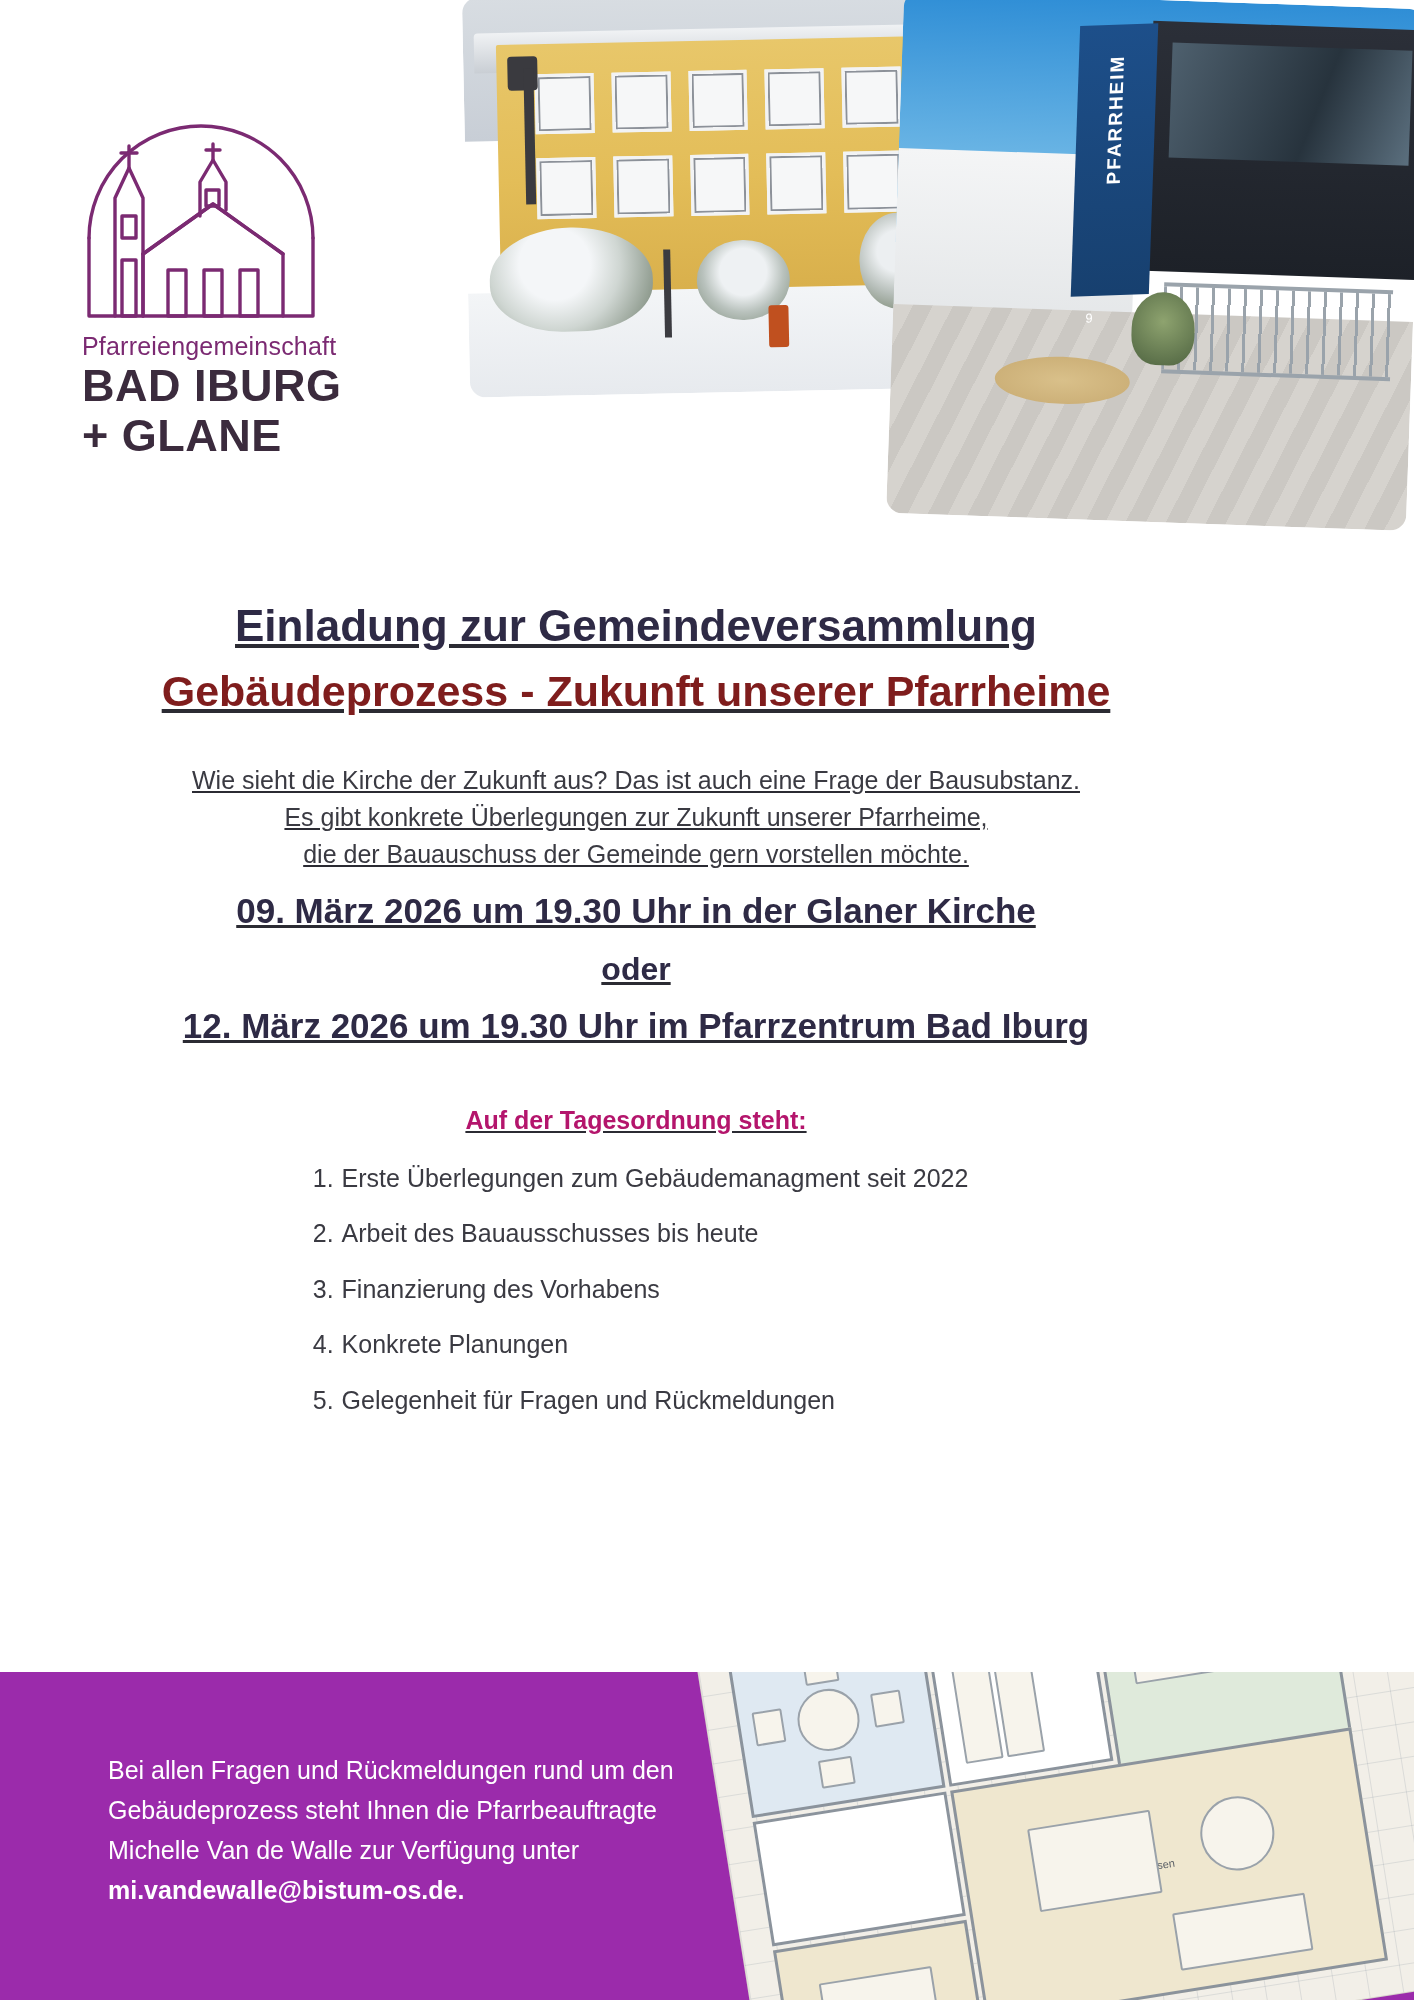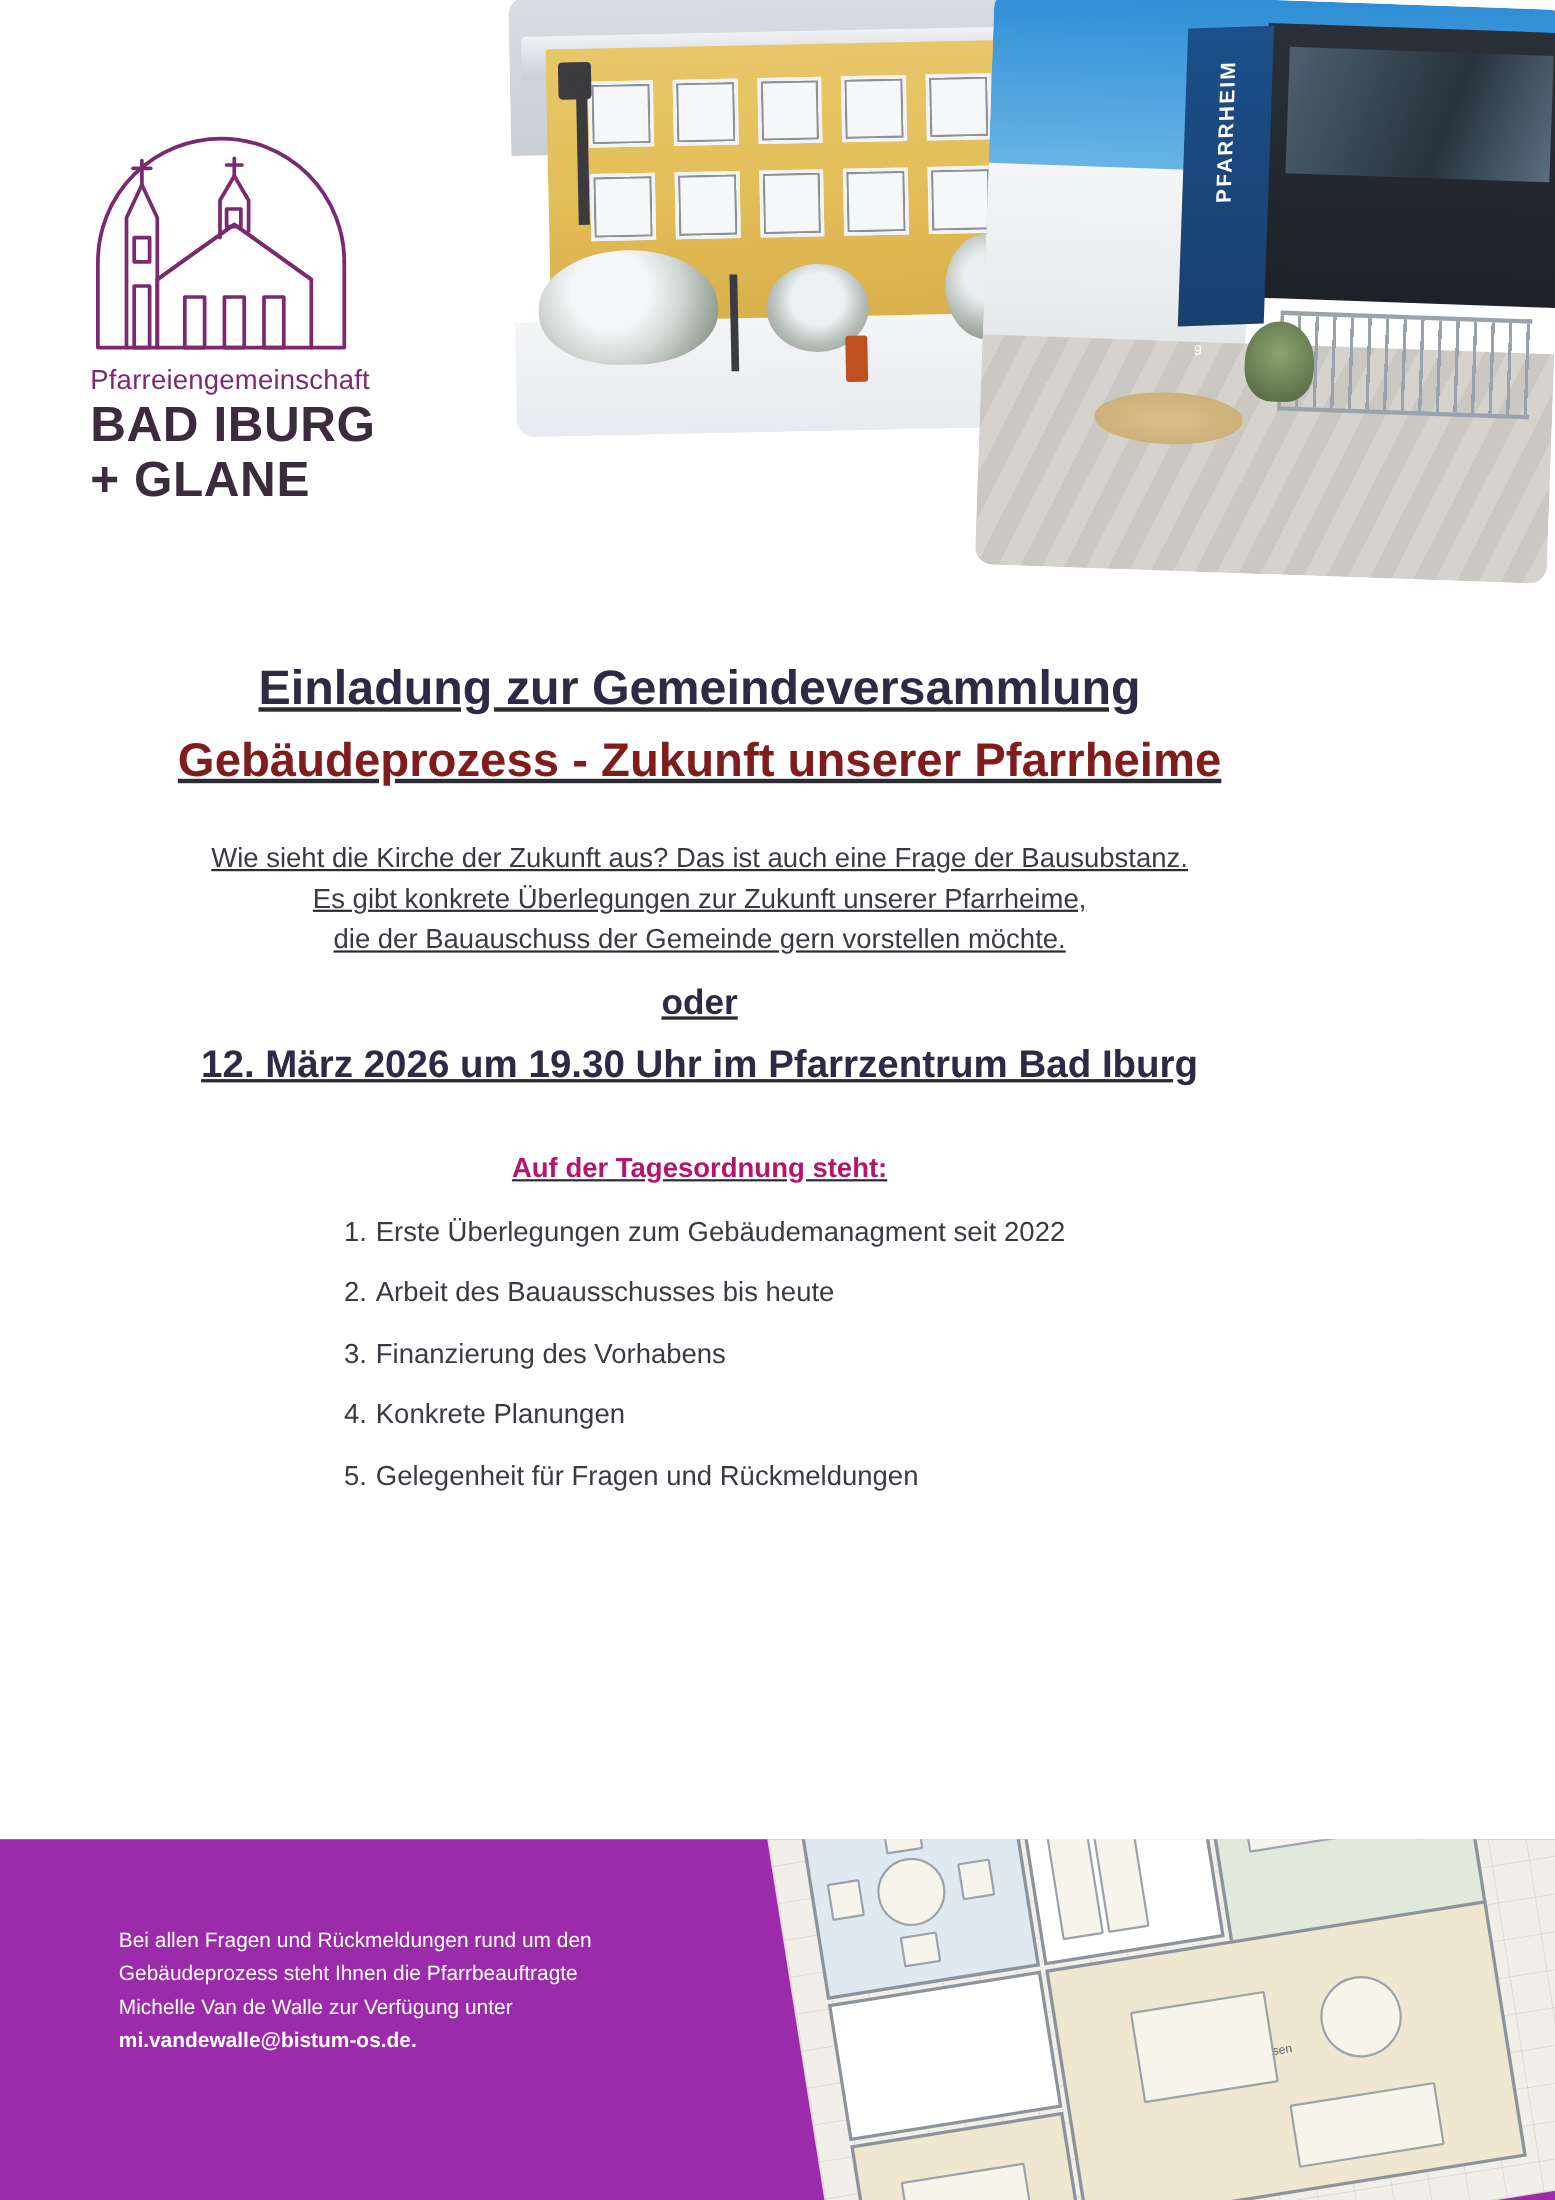--- a/index.html
+++ b/index.html
@@ -268,21 +268,21 @@
     height: 328px;
     background: #9b2bab;
     overflow: hidden;
   }
   .footer-text {
     position: absolute;
     left: 108px;
     top: 78px;
     width: 640px;
     color: #ffffff;
-    font-size: 19px;
+    font-size: 25px;
     line-height: 1.6;
   }
   .footer-text .mail {
     font-weight: 700;
   }
   .floorplan {
     position: absolute;
     right: -30px;
     bottom: -40px;
     width: 720px;
@@ -399,20 +399,21 @@
   </div>
 
   <div class="content">
     <h1 class="title">Einladung zur Gemeindeversammlung</h1>
     <h2 class="subtitle">Gebäudeprozess - Zukunft unserer Pfarrheime</h2>
 
     <p class="intro">Wie sieht die Kirche der Zukunft aus? Das ist auch eine Frage der Bausubstanz.</p>
     <p class="intro">Es gibt konkrete Überlegungen zur Zukunft unserer Pfarrheime,</p>
     <p class="intro">die der Bauauschuss der Gemeinde gern vorstellen möchte.</p>
 
+    <div class="date-line">09. März 2026 um 19.30 Uhr in der Glaner Kirche</div>
     <div class="oder">oder</div>
     <div class="date-line">12. März  2026 um 19.30 Uhr im Pfarrzentrum Bad Iburg</div>
 
     <div class="agenda-label">Auf der Tagesordnung steht:</div>
 
     <ol class="agenda">
       <li>
         <span class="num">1.</span>
         <span>Erste Überlegungen zum Gebäudemanagment seit 2022</span>
       </li>

